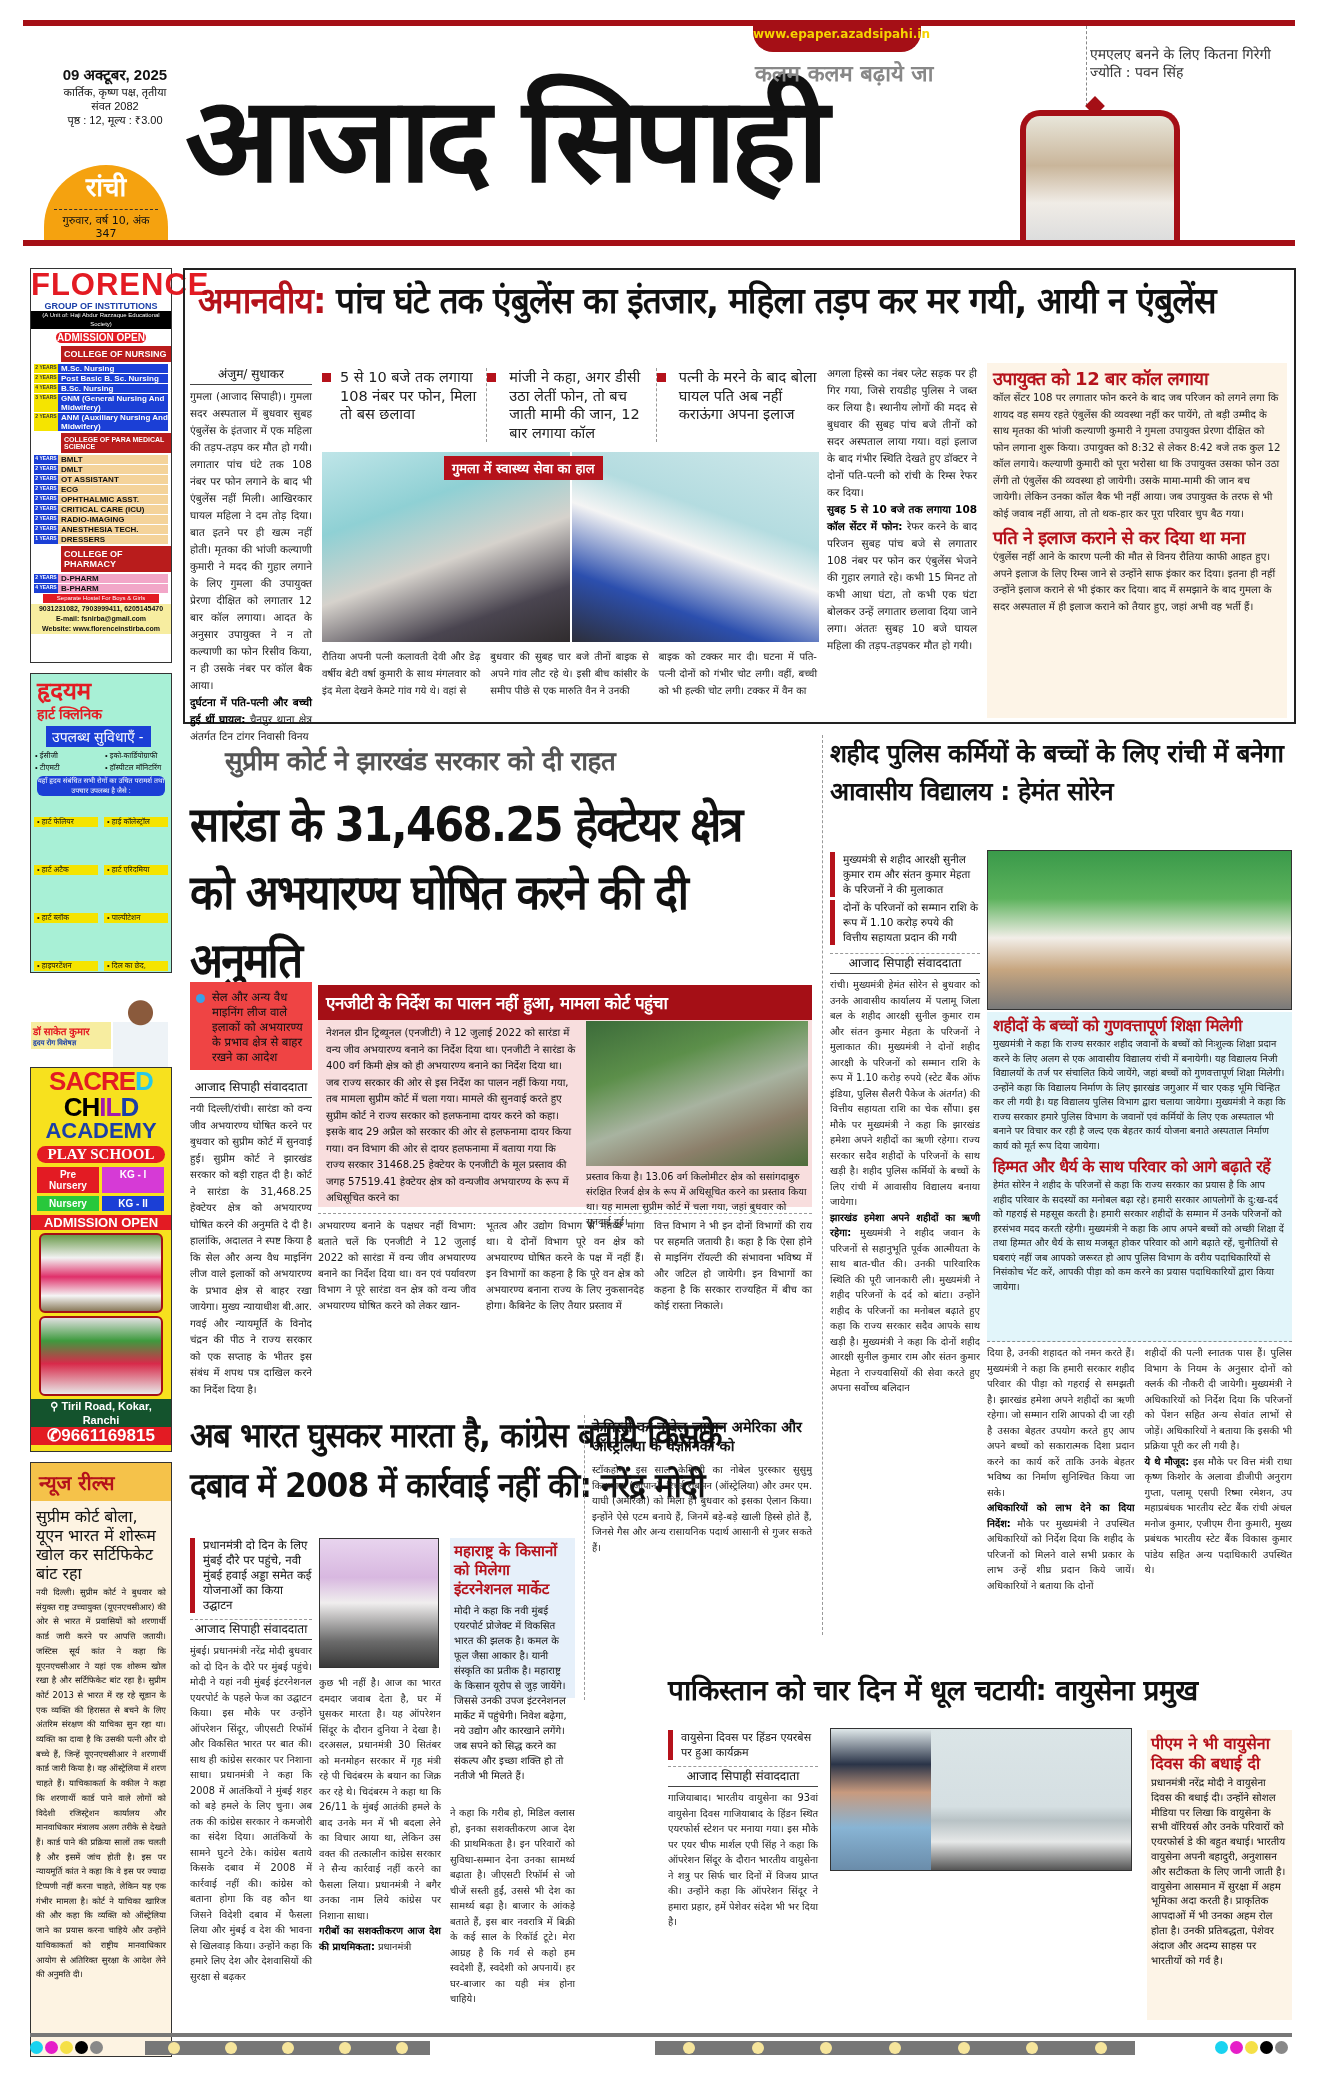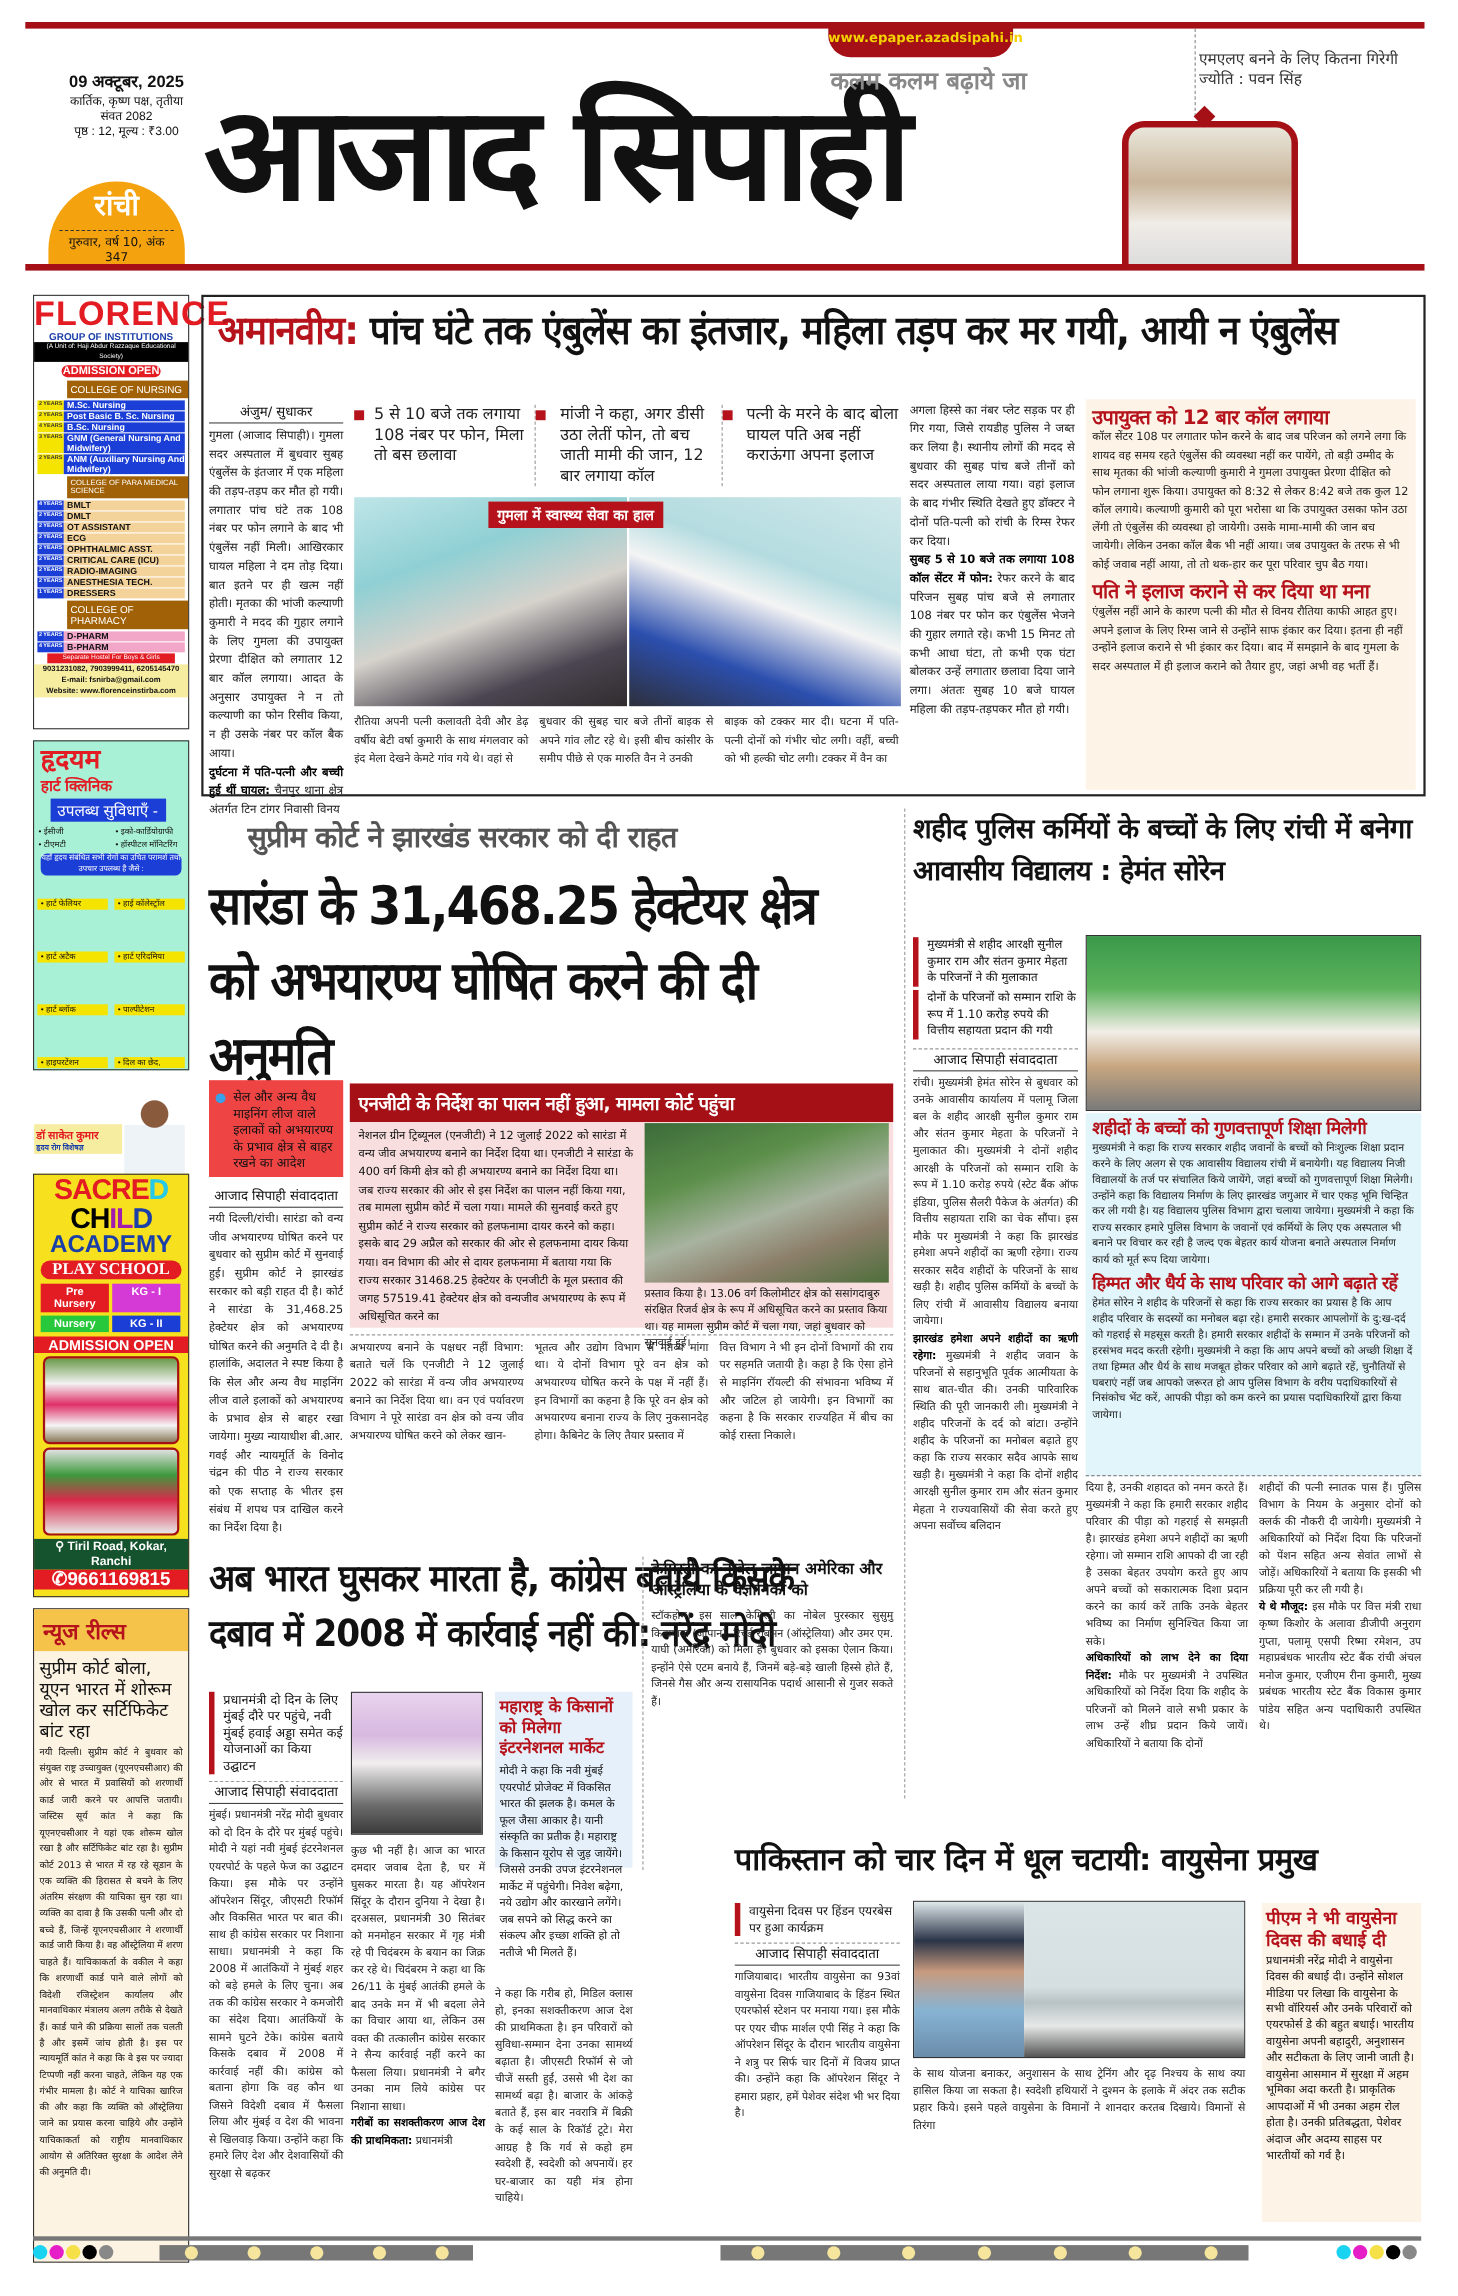--- a/index.html
+++ b/index.html
@@ -22,21 +22,21 @@
 .teaser-line{left:1086px;top:26px;height:80px;border-left:1px dashed #888}
 .teaser-photo{left:1020px;top:110px;width:160px;height:130px;border:6px solid #a50f16;border-bottom:none;border-radius:20px 20px 0 0;background:linear-gradient(180deg,#e8e6da 0%,#c9b59a 40%,#f0ece6 70%,#ddd 100%)}
 .diamond{left:1088px;top:99px;width:14px;height:14px;background:#a50f16;transform:rotate(45deg)}
 
 .ad{left:30px;width:142px;border:1px solid #333}
 .ad1{top:268px;height:395px;background:#fff;font-family:"Liberation Sans",sans-serif}
 .ad1 .ftitle{color:#e31b23;font-size:31px;font-weight:900;text-align:center;letter-spacing:1px;line-height:32px}
 .ad1 .fsub{color:#1b3fa8;font-size:9px;font-weight:bold;text-align:center}
 .ad1 .funit{background:#000;color:#fff;font-size:6px;text-align:center;line-height:9px}
 .ad1 .fadm{background:#e31b23;color:#fff;font-size:10px;font-weight:bold;margin:3px 25px;text-align:center;border-radius:6px}
-.ad1 .fsec{background:#a16207;color:#fff;font-size:9px;font-weight:normal;margin:2px 0 2px 30px;padding:3px}
+.ad1 .fsec{background:#b91c1c;color:#fff;font-size:9px;font-weight:bold;margin:2px 0 2px 30px;padding:3px}
 .ad1 .frow{display:flex;margin:1px 3px;font-size:8px;font-weight:bold}
 .ad1 .fyr{width:24px;background:#f5e400;font-size:5px;text-align:center;color:#333}
 .ad1 .fcb{flex:1;background:#1b3fd6;color:#fff;padding-left:3px}
 .ad1 .fco{flex:1;background:#f4d39a;color:#111;padding-left:3px}
 .ad1 .fcp{flex:1;background:#f2a6c8;color:#111;padding-left:3px}
 .ad1 .fyb{width:24px;background:#1b3fd6;color:#fff;font-size:5px;text-align:center}
 .ad1 .fcontact{background:#f7eda0;font-size:7px;font-weight:bold;text-align:center;line-height:10px}
 .ad2{top:673px;height:300px;background:#a8f0d6;font-family:"Liberation Sans",sans-serif}
 .ad2 .h{font-size:24px;font-weight:bold;color:#e31b23;padding:4px 6px 0;line-height:26px}
 .ad2 .h2{font-size:14px;font-weight:bold;color:#e31b23;padding:0 6px}
@@ -399,21 +399,20 @@
 <div class="abs" style="left:668px;top:1730px;width:150px">
   <div class="redbar" style="font-size:11px;line-height:15px">वायुसेना दिवस पर हिंडन एयरबेस पर हुआ कार्यक्रम</div>
   <div class="byline" style="margin-top:6px;border-top:1px dashed #999">आजाद सिपाही संवाददाता</div>
   <div class="col" style="font-size:9.8px;line-height:15.5px">गाजियाबाद। भारतीय वायुसेना का 93वां वायुसेना दिवस गाजियाबाद के हिंडन स्थित एयरफोर्स स्टेशन पर मनाया गया। इस मौके पर एयर चीफ मार्शल एपी सिंह ने कहा कि ऑपरेशन सिंदूर के दौरान भारतीय वायुसेना ने शत्रु पर सिर्फ चार दिनों में विजय प्राप्त की। उन्होंने कहा कि ऑपरेशन सिंदूर ने हमारा प्रहार, हमें पेशेवर संदेश भी भर दिया है।</div>
 </div>
 <div class="abs iaf-photo">
     <div class="a"></div>
     <div class="b"></div>
   </div>
 <div class="abs" style="left:830px;top:1878px;width:302px;display:flex;gap:10px">
-  <div class="col" style="flex:1;font-size:9.8px;line-height:15.5px">के साथ योजना बनाकर, अनुशासन के साथ ट्रेनिंग और दृढ़ निश्चय के साथ क्या हासिल किया जा सकता है। स्वदेशी हथियारों ने दुश्मन के इलाके में अंदर तक सटीक प्रहार किये। इसने पहले वायुसेना के विमानों ने शानदार करतब दिखाये। विमानों से तिरंगा</div>
 </div>
 <div class="abs pmbox">
   <h4>पीएम ने भी वायुसेना दिवस की बधाई दी</h4>
   <p>प्रधानमंत्री नरेंद्र मोदी ने वायुसेना दिवस की बधाई दी। उन्होंने सोशल मीडिया पर लिखा कि वायुसेना के सभी वॉरियर्स और उनके परिवारों को एयरफोर्स डे की बहुत बधाई। भारतीय वायुसेना अपनी बहादुरी, अनुशासन और सटीकता के लिए जानी जाती है। वायुसेना आसमान में सुरक्षा में अहम भूमिका अदा करती है। प्राकृतिक आपदाओं में भी उनका अहम रोल होता है। उनकी प्रतिबद्धता, पेशेवर अंदाज और अदम्य साहस पर भारतीयों को गर्व है।</p>
 </div>
 
 <div class="abs footer-rule"></div>
 <div class="abs dots" id="regmarks-left" style="left:30px;top:2041px">
     <div class="dot" style="background: rgb(25, 211, 240);"></div>
     <div class="dot" style="background: rgb(230, 30, 200);"></div>

